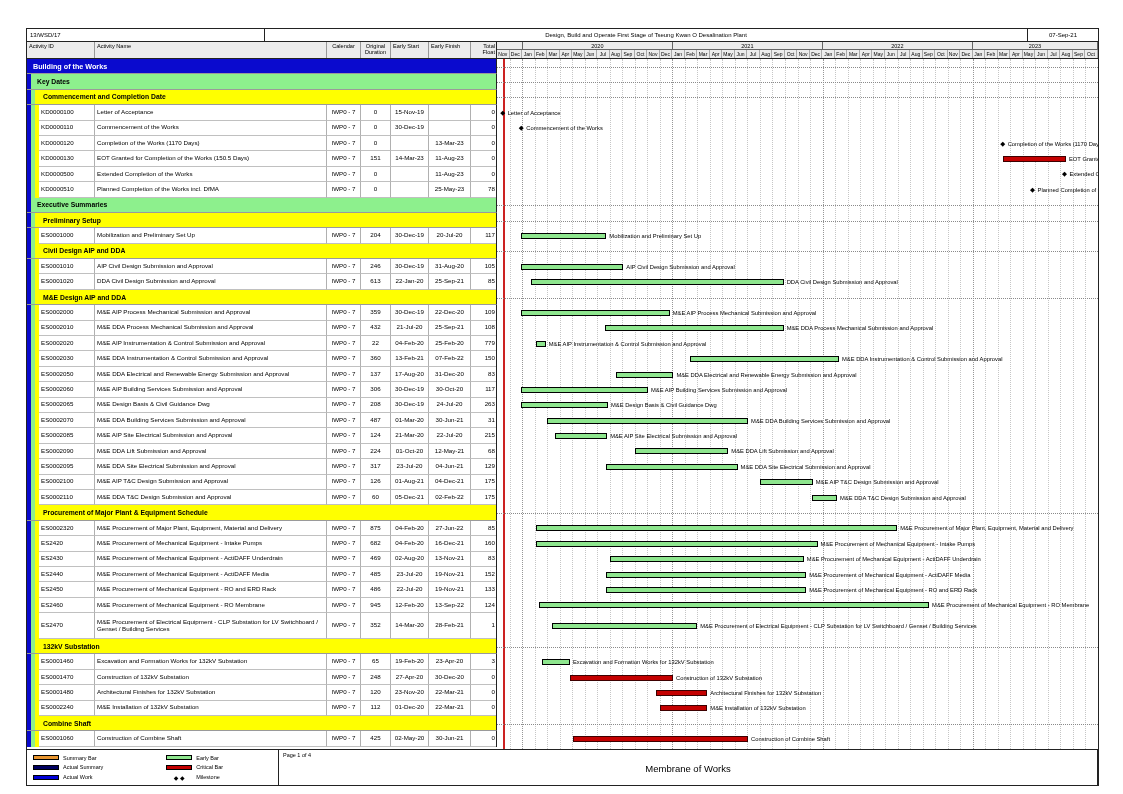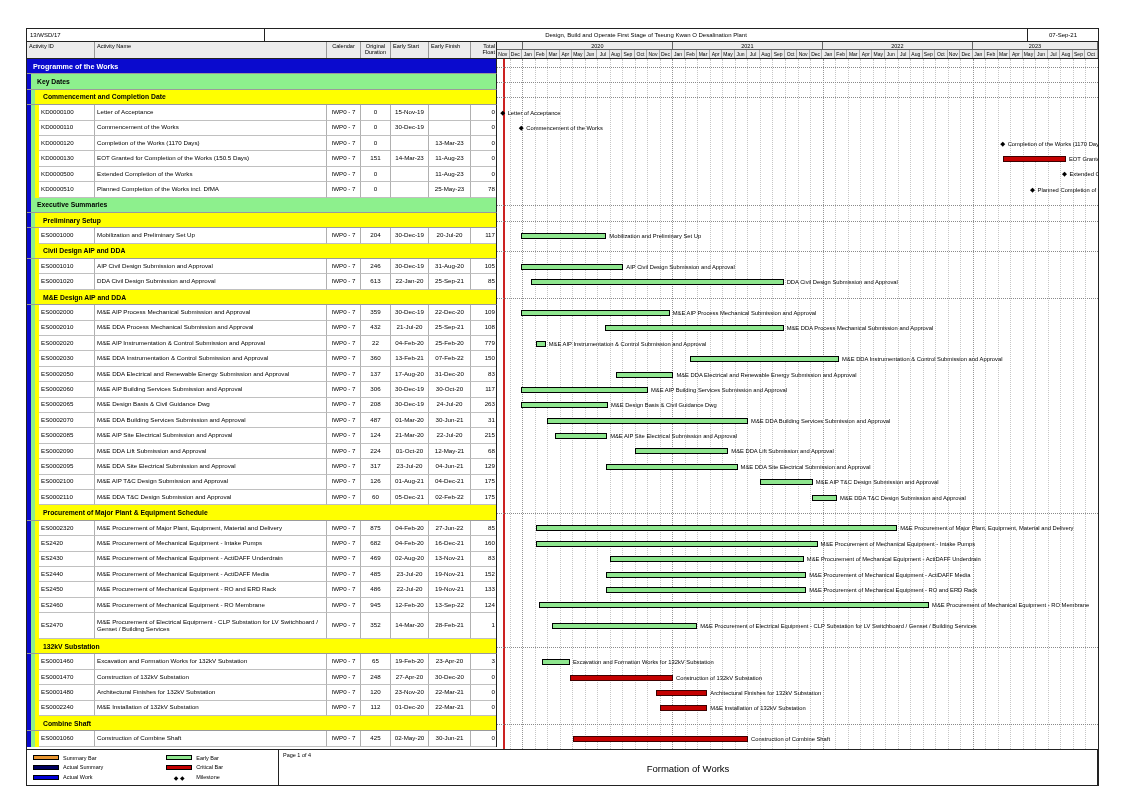--- a/index.html
+++ b/index.html
@@ -199,21 +199,21 @@
         <div class="vline" style="left: 538.396px;"></div>
         <div class="vline" style="left: 550.917px;"></div>
         <div class="vline" style="left: 563.438px;"></div>
         <div class="vline" style="left: 575.958px;"></div>
         <div class="vline" style="left: 588.479px;"></div>
         <div class="ddline" style="left: 5.65457px;"></div>
       </div>
     <div id="rows">
         <div class="row band group1">
           <div class="tpart">
-            <div class="gname">Programme of the Works</div>
+            <div class="gname">Building of the Works</div>
           </div>
           <div class="chart"></div>
         </div>
         <div class="row band group2">
           <div class="tpart">
             <div class="strip s-b"></div>
             <div class="gname">Key Dates</div>
           </div>
           <div class="chart"></div>
         </div>
@@ -917,17 +917,17 @@
           <span class="swatch" style="background: rgb(196, 0, 0);"></span>
           <span>Critical Bar</span>
         </div>
         <div class="l-item">
           <span class="sw-ms">◆  ◆</span>
           <span>Milestone</span>
         </div>
       </div>
     <div class="f-center">
       <div class="f-page">Page 1 of 4</div>
-      <div class="f-title">Formation of Works</div>
+      <div class="f-title">Membrane of Works</div>
     </div>
   </div>
 
 </div>
 
 </body></html>

